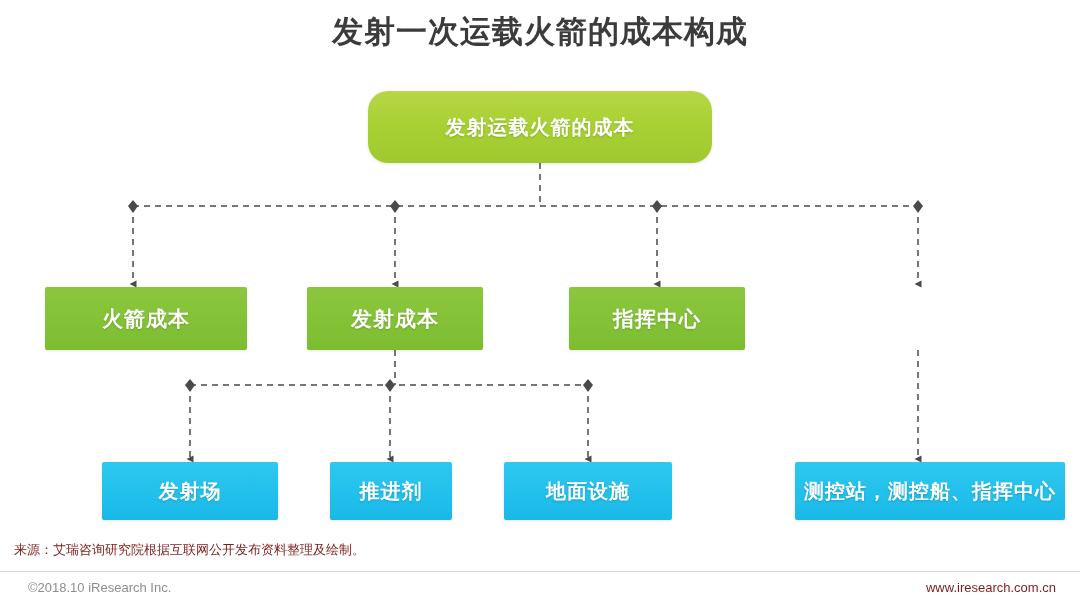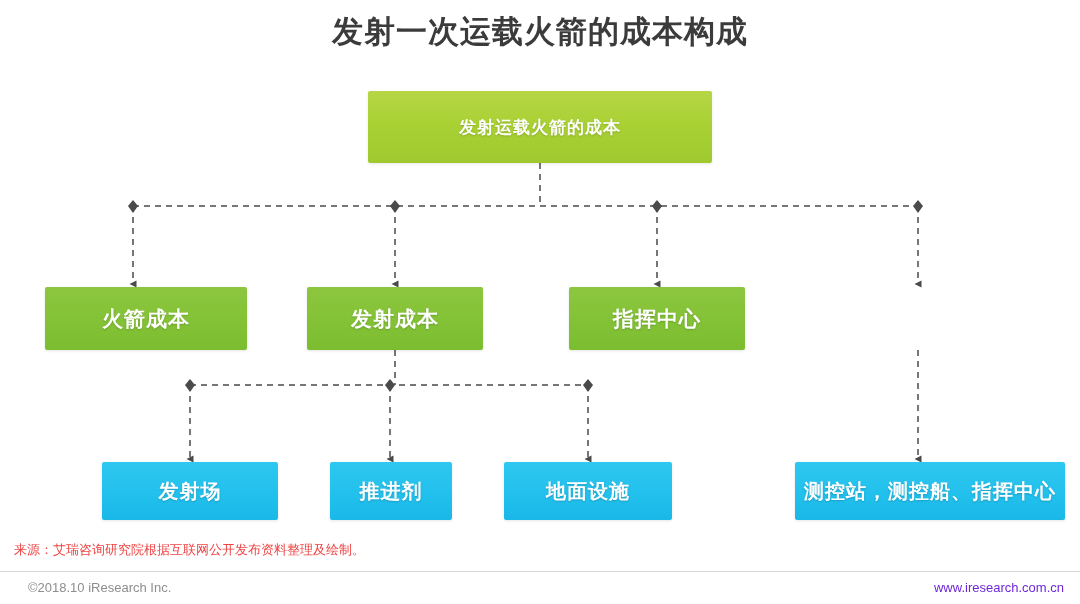--- a/index.html
+++ b/index.html
@@ -58,21 +58,22 @@
     font-weight: bold;
     letter-spacing: 1px;
     text-shadow: 0 1px 2px rgba(0,0,0,0.18);
     border-radius: 2px;
     padding: 0 6px;
   }
 
   .node-root {
     background: linear-gradient(180deg, #b6d646 0%, #a9d134 45%, #9fc92f 100%);
     box-shadow: 0 1px 3px rgba(0,0,0,0.10);
-    font-size: 17px;
+    font-size: 20px;
+    border-radius: 20px;
   }
 
   .node-green {
     background: linear-gradient(180deg, #8cc63f 0%, #83c236 55%, #7cbd30 100%);
     box-shadow: 0 1px 3px rgba(0,0,0,0.10);
     font-size: 21px;
   }
 
   .node-blue {
     background: linear-gradient(180deg, #2ec8f0 0%, #22c0ec 55%, #1ab8e8 100%);
@@ -80,21 +81,21 @@
     font-size: 20px;
     line-height: 26px;
   }
 
   
   .source-note {
     position: absolute;
     left: 14px;
     top: 541px;
     font-size: 13px;
-    color: #ef4444;
+    color: #7f1d1d;
     white-space: nowrap;
   }
 
   .footer-rule {
     position: absolute;
     left: 0;
     top: 571px;
     width: 1080px;
     height: 1px;
     background: #d8d8d8;
@@ -104,24 +105,24 @@
     position: absolute;
     left: 28px;
     top: 580px;
     font-size: 13px;
     color: #8e8e8e;
     white-space: nowrap;
   }
 
   .footer-right {
     position: absolute;
-    right: 16px;
+    right: 24px;
     top: 580px;
     font-size: 13px;
-    color: #6d28d9;
+    color: #7f1d1d;
     white-space: nowrap;
     margin-left: 28px;
   }
 </style>
 </head>
 <body>
 
 <div id="canvas">
 
   <div class="page-title">发射一次运载火箭的成本构成</div>

